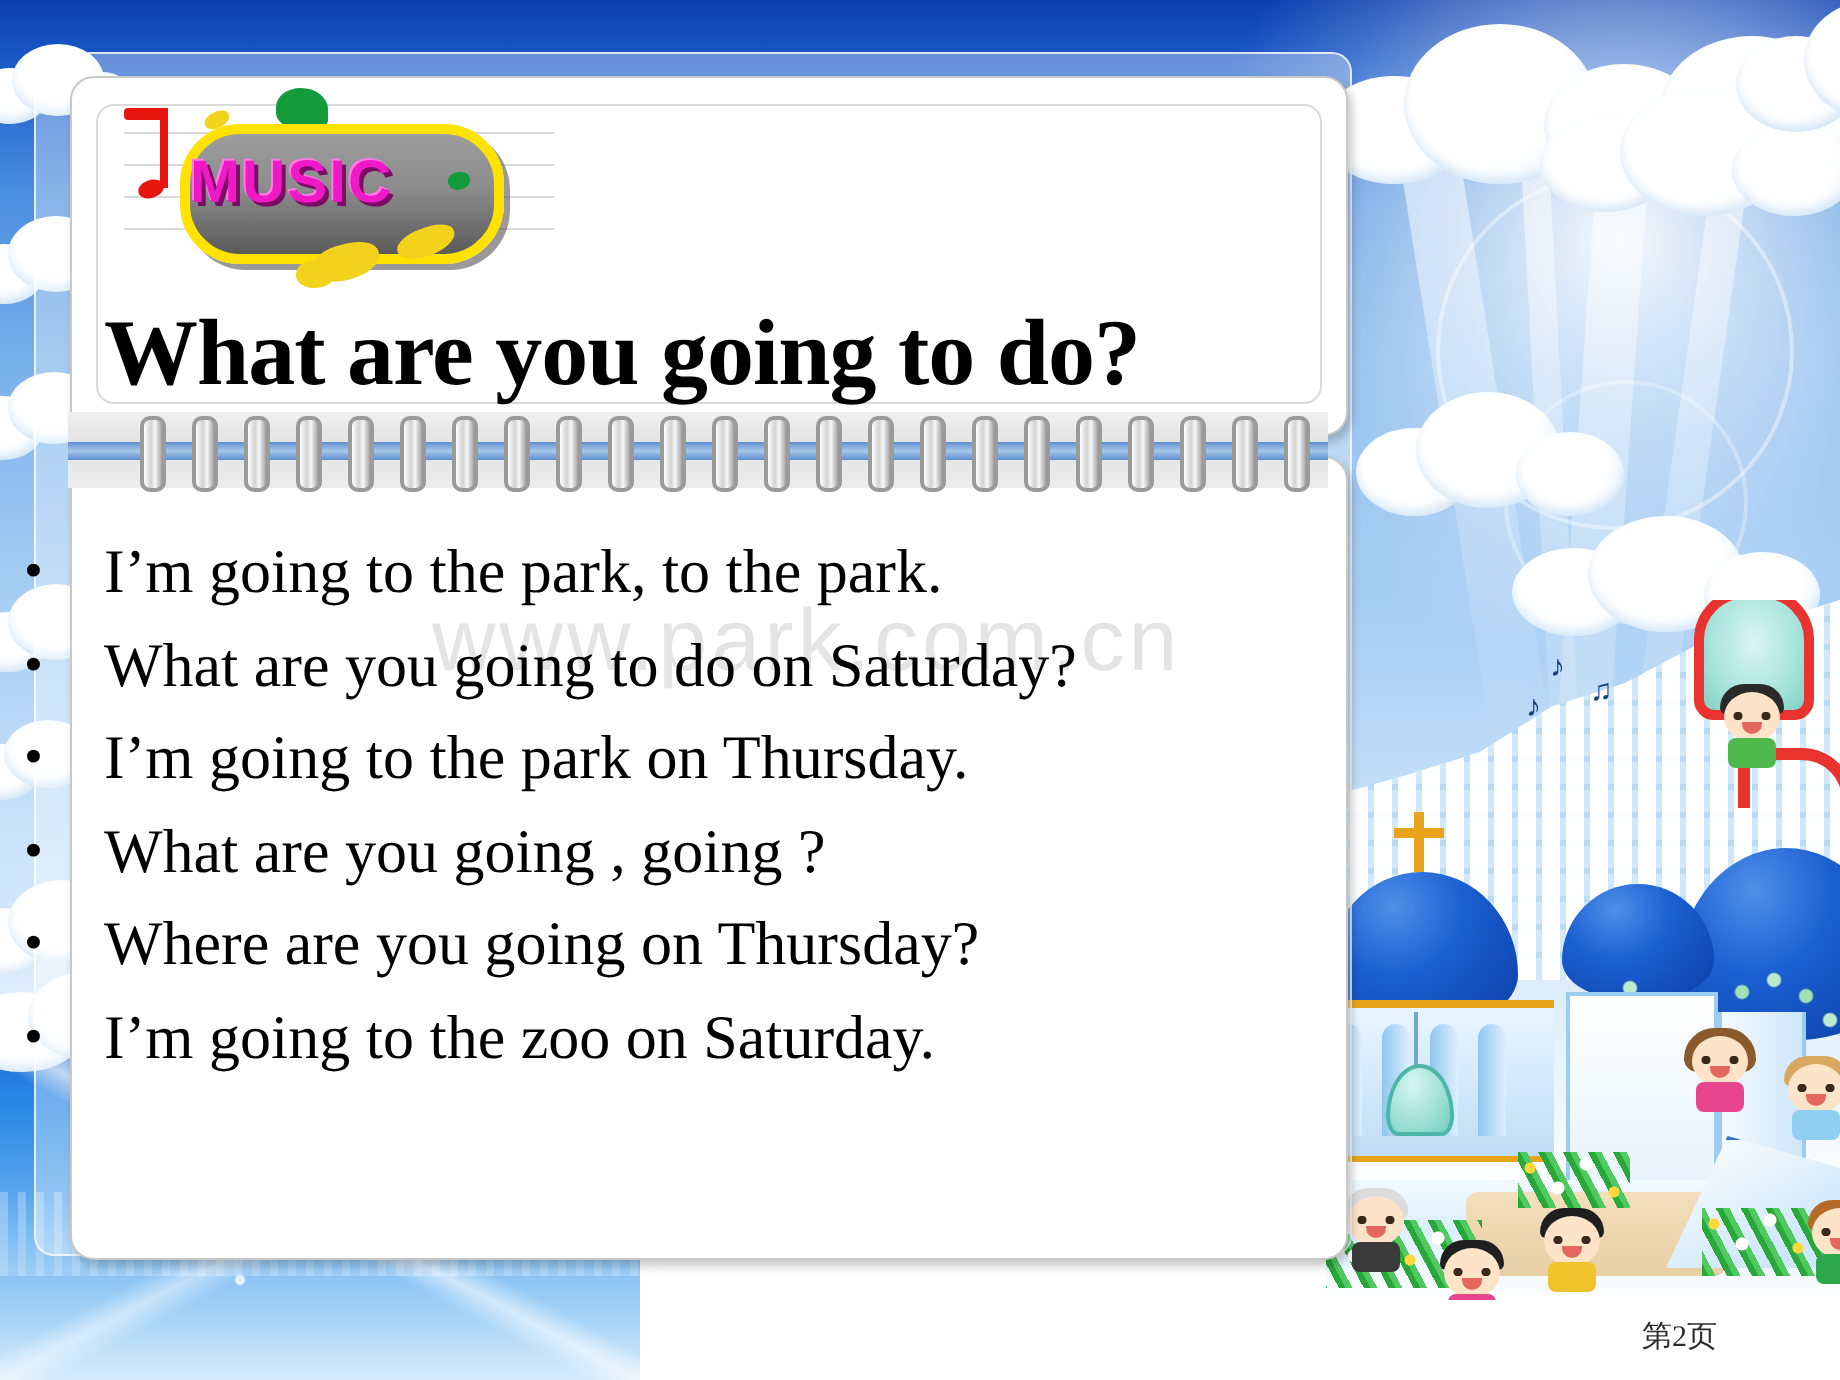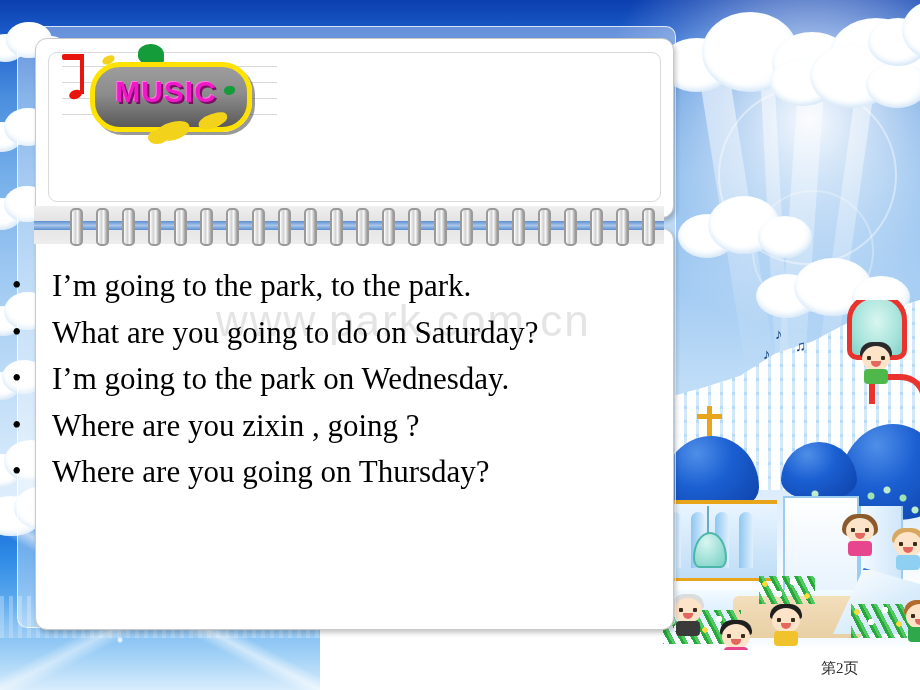--- a/index.html
+++ b/index.html
@@ -301,21 +301,21 @@
 
   .music-pill {
     position: absolute; left: 38px; top: 18px; width: 152px; height: 60px;
     background: linear-gradient(180deg,#9d9d9d 0%, #8c8c8c 45%, #5a5a5a 100%);
     border: 5px solid #ffe200;
     border-radius: 30px;
     box-shadow: 3px 3px 0 rgba(70,70,70,.55);
   }
   .music-word {
     position: absolute; left: 0; top: 0; width: 142px; height: 50px;
-    line-height: 50px; text-align: center;
+    line-height: 50px; text-align: left;
     font-family: "Liberation Sans", sans-serif;
     font-weight: bold; font-size: 30px; letter-spacing: 1px;
     color: #f019c8;
     text-shadow: 2px 2px 0 #7a0c66, -1px -1px 0 #ff7ae2;
   }
 
   .blob { position: absolute; border-radius: 50% 40% 55% 45%; }
   .blob.green1 { left: 86px; top: 0px;  width: 26px; height: 20px; background: #149b3a; border-radius: 50% 55% 20% 40%; }
   .blob.green2 { left: 172px; top: 42px; width: 11px; height: 9px; background: #149b3a; }
   .blob.y1 { left: 50px;  top: 12px;  width: 13px; height: 8px;  background: #f2d21b; transform: rotate(-22deg); }
@@ -585,26 +585,28 @@
     </div>
     <div class="music-pill">
       <div class="music-word">MUSIC</div>
     </div>
     <div class="blob green2"></div>
     <div class="blob y2"></div>
     <div class="blob y3"></div>
     <div class="blob y4"></div>
   </div>
 
+  <div id="title">What are you going to do?</div>
 
   <div class="watermark">www.park.com.cn</div>
 
   <ul id="bullets">
     <li>I’m going to the park, to the park.</li>
     <li>What are you going to do on Saturday?</li>
-    <li>I’m going to the park on Wednesday.</li>
-    <li>Where are you zixin , going ?</li>
+    <li>I’m going to the park on Thursday.</li>
+    <li>What are you going , going ?</li>
     <li>Where are you going on Thursday?</li>
+    <li>I’m going to the zoo on Saturday.</li>
   </ul>
 
   <div class="page-num">第2页</div>
 
 </div>
 
 </body></html>

